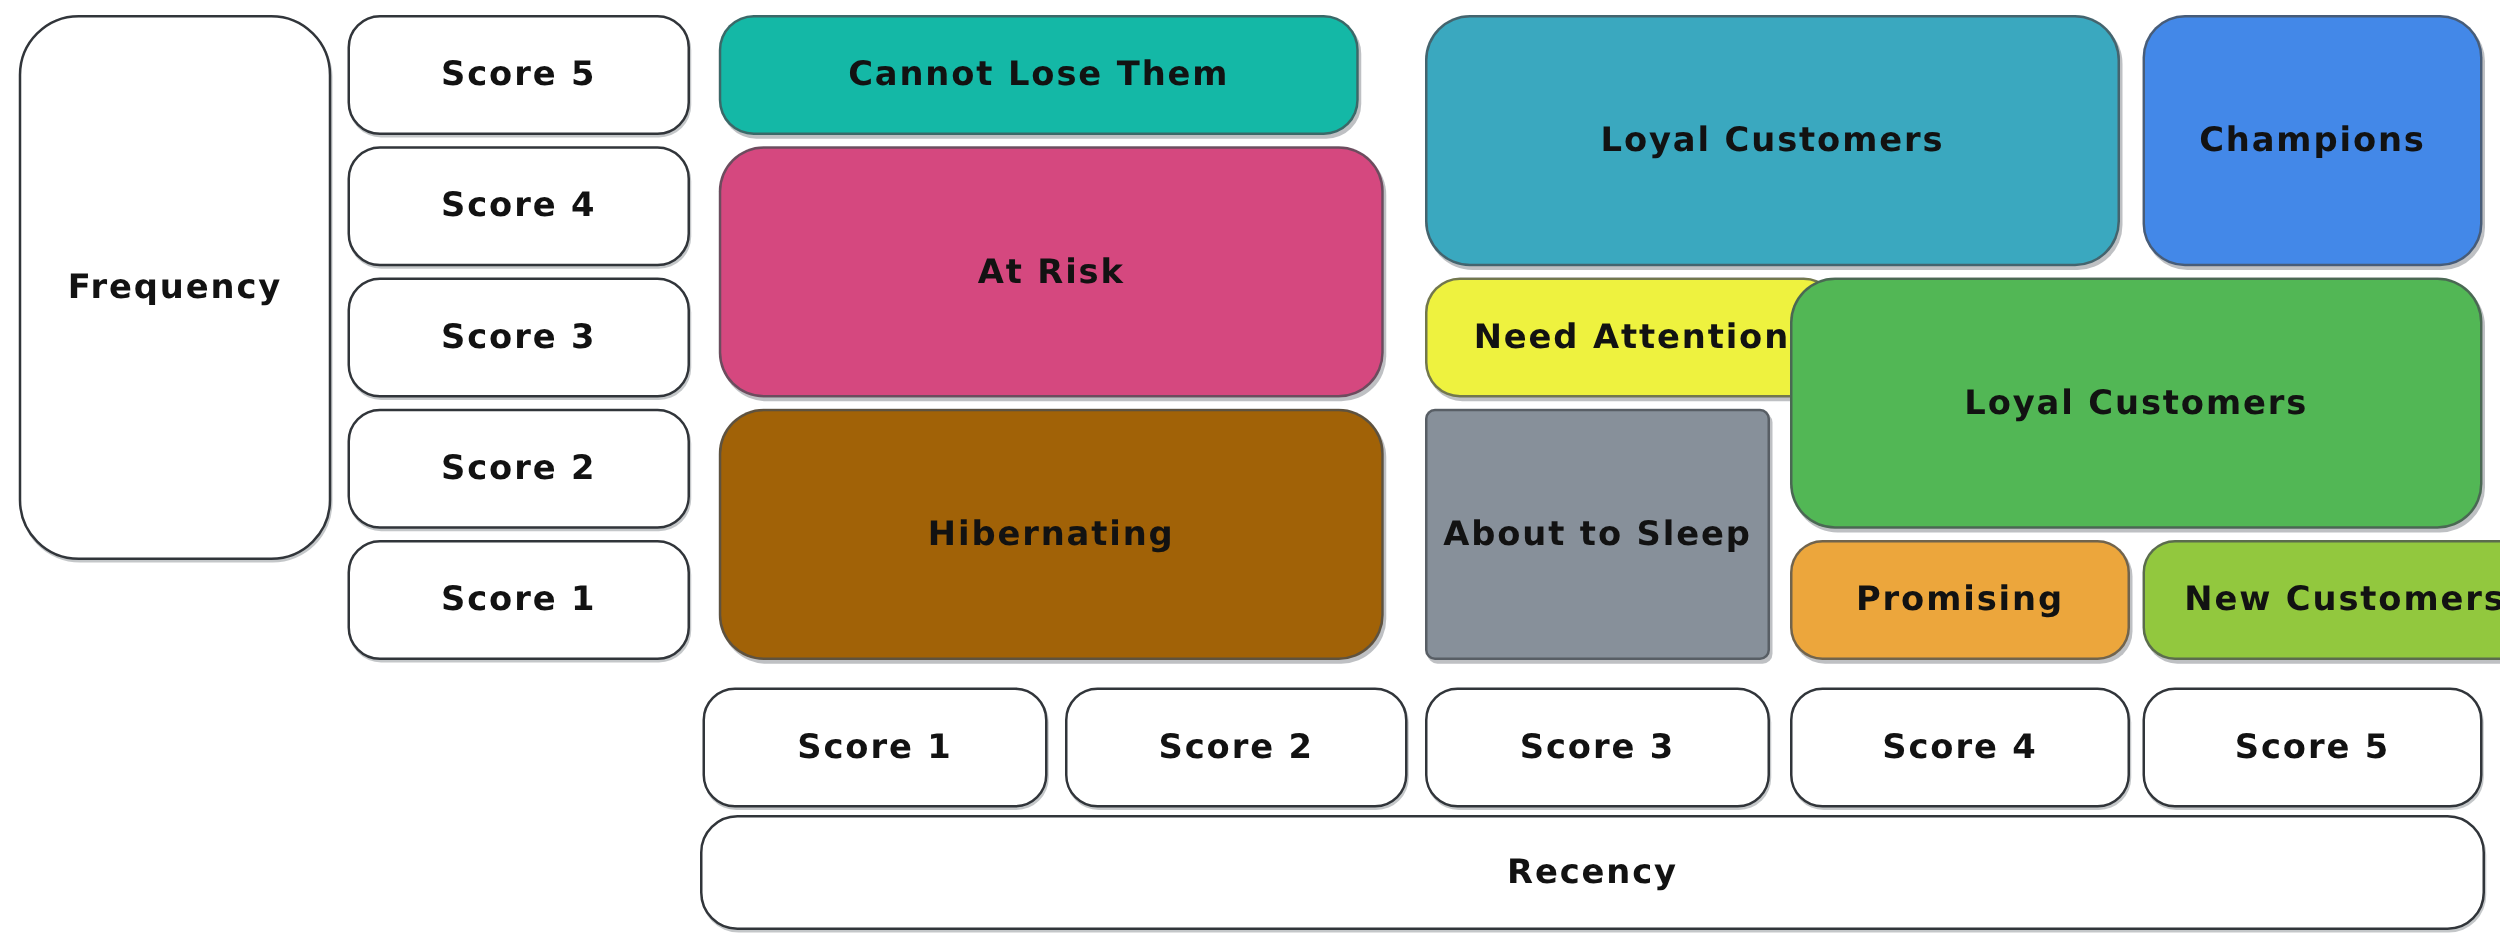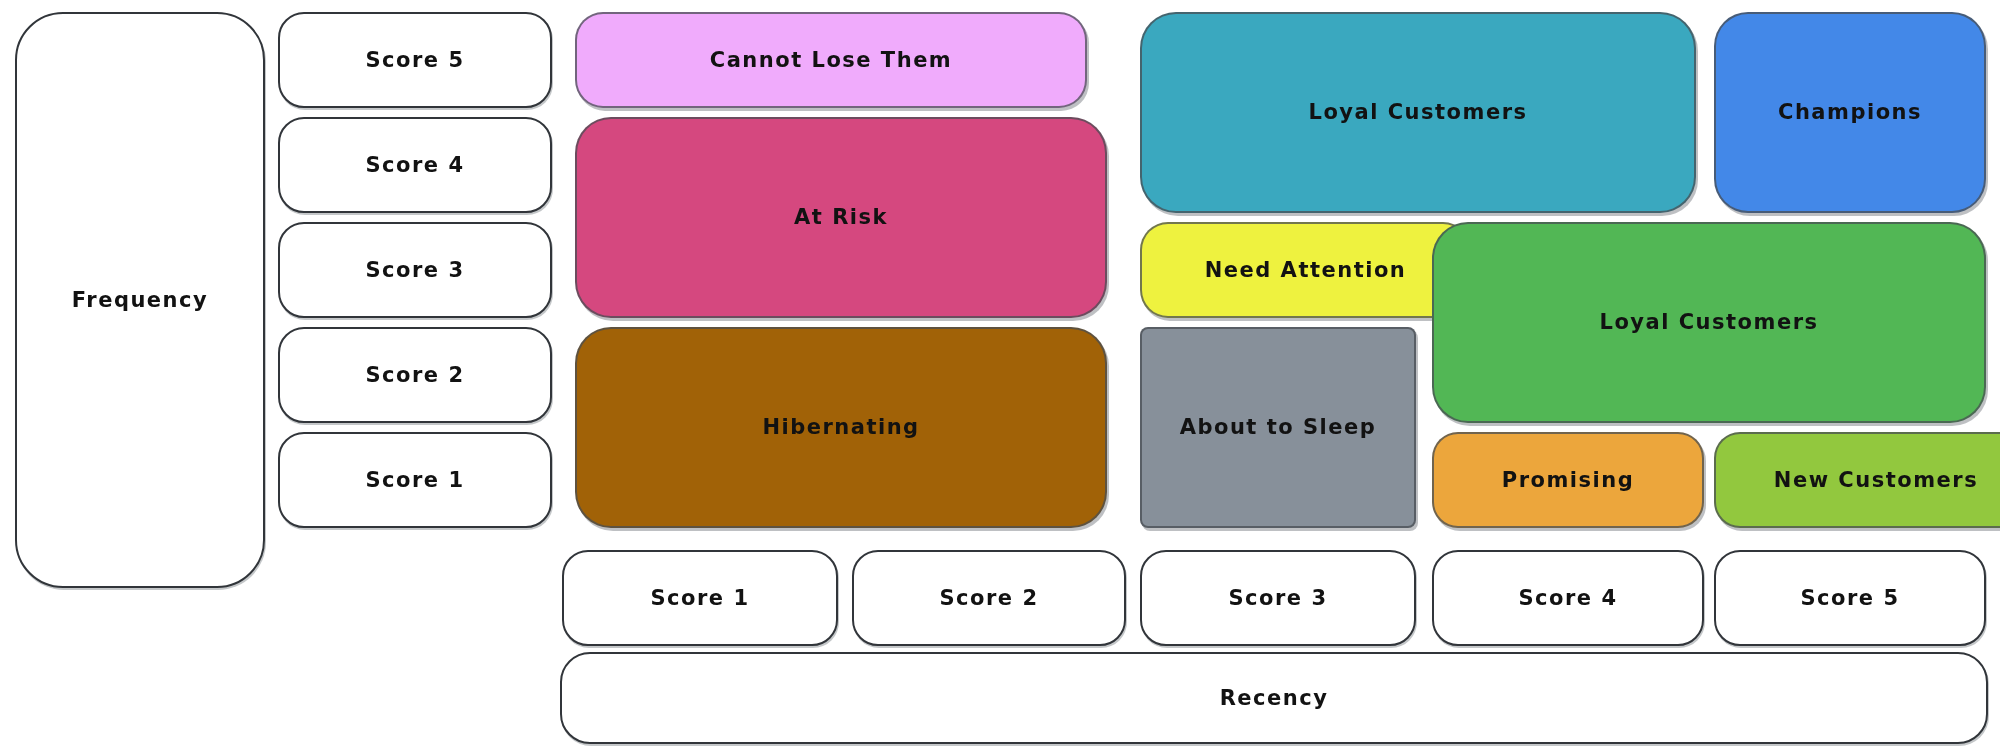--- a/index.html
+++ b/index.html
@@ -7,36 +7,36 @@
     position:relative;
     width:2000px;height:753px;
     background:#ffffff;
     font-family:"DejaVu Sans", sans-serif;
     overflow:hidden;
   }
   .box{
     position:absolute;
     display:flex;align-items:center;justify-content:center;
     box-sizing:border-box;text-align:center;
-    font-weight:bold;font-size:21px;letter-spacing:1.5px;color:#121212;
+    font-weight:bold;font-size:27px;letter-spacing:1.5px;color:#121212;
     line-height:1.15;
   }
   .white{
     background:#ffffff;
     border:2.5px solid #31353a;
     border-radius:26px;
     box-shadow:1px 2px 0 rgba(125,130,136,.45);
   }
   .seg{
     border:2.5px solid rgba(72,77,83,.75);
     border-radius:30px;
     box-shadow:2px 3px 0 rgba(125,130,136,.5);
   }
   
-  .freq-label{left:15px;top:12px;width:250px;height:576px;border-radius:48px;}
+  .freq-label{left:15px;top:12px;width:250px;height:436px;border-radius:48px;}
   .fs{left:278px;width:274px;height:96px;}
   .fs5{top:12px;}  .fs4{top:117px;} .fs3{top:222px;} .fs2{top:327px;} .fs1{top:432px;}
   
   .s0{left:575px; top:12px;  width:512px;height:96px; border-radius:28px;}
   .s1{left:575px; top:117px; width:532px;height:201px;border-radius:36px;}
   .s2{left:575px; top:327px; width:532px;height:201px;border-radius:36px;}
   .s3{left:1140px;top:12px;  width:556px;height:201px;border-radius:36px;}
   .s4{left:1714px;top:12px;  width:272px;height:201px;border-radius:34px;}
   .s5{left:1140px;top:222px; width:331px;height:96px; border-radius:28px;}
   .s6{left:1140px;top:327px; width:276px;height:201px;border-radius:8px;}
@@ -69,21 +69,21 @@
   <div class="box white fs fs3">
     <span>Score 3</span>
   </div>
   <div class="box white fs fs2">
     <span>Score 2</span>
   </div>
   <div class="box white fs fs1">
     <span>Score 1</span>
   </div>
 
-  <div class="box seg s0" style="background: #f0abfc;">
+  <div class="box seg s0" style="background: #14b8a6;">
     <span>Cannot Lose Them</span>
   </div>
   <div class="box seg s1" style="background: rgb(213, 72, 127);">
     <span>At Risk</span>
   </div>
   <div class="box seg s2" style="background: #a16207;">
     <span>Hibernating</span>
   </div>
   <div class="box seg s3" style="background: rgb(58, 168, 191);">
     <span>Loyal Customers</span>

